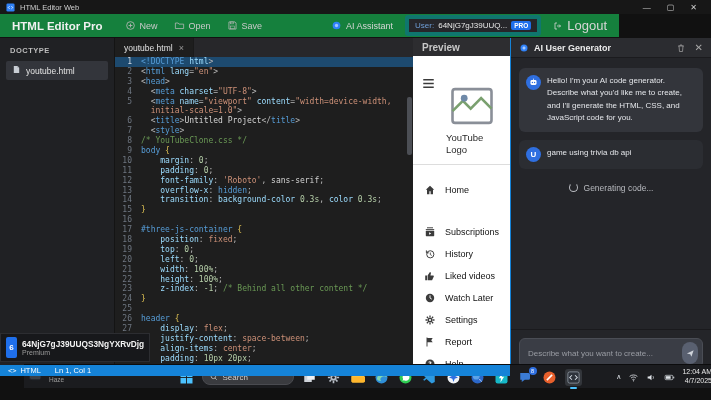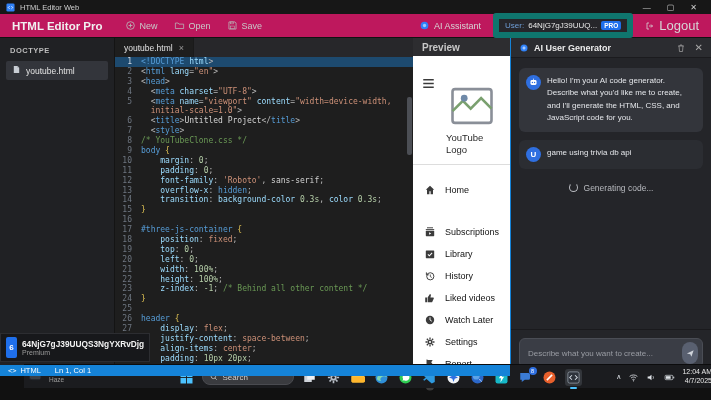--- a/index.html
+++ b/index.html
@@ -9,29 +9,29 @@
 
   
   .titlebar { position:absolute; top:0; left:0; width:711px; height:14px;
     background:#171717; display:flex; align-items:center; padding:0 6px; color:#cfcfcf; }
   .titlebar .app-ico { width:9px; height:9px; margin-right:5px; }
   .titlebar .wtitle { font-size:7.5px; }
   .win-controls { margin-left:auto; display:flex; gap:16px; font-size:8px; color:#cfcfcf; padding-right:8px;}
   .win-controls span { cursor:default; }
 
   
-  .toolbar { position:absolute; top:14px; left:0; width:711px; height:24px;
-    background:#be185d; border-bottom:1px solid #121212; display:flex; align-items:center; padding:0 12px; }
+  .toolbar { position:absolute; top:14px; left:0; width:619px; height:24px;
+    background:#15803d; border-bottom:1px solid #121212; display:flex; align-items:center; padding:0 12px; }
   .brand { color:#f0f0f0; font-weight:bold; font-size:11.5px; margin-right:22px; }
   .tbtn { display:flex; align-items:center; gap:4px; color:#c9c9c9; font-size:9px; margin-right:16px; cursor:pointer; }
   .tbtn .icon { width:11px; height:11px; color:#b9b9b9; }
   .toolbar-right { margin-left:auto; display:flex; align-items:center; gap:12px; }
   .ai-assist { display:flex; align-items:center; gap:4px; color:#d6d6d6; font-size:9px; }
   .ai-assist .icon { width:11px; height:11px; }
-  .user-chip { display:flex; align-items:flex-start; gap:4px; background:#26262a; border:6px solid #0f766e;
+  .user-chip { display:flex; align-items:flex-start; gap:4px; background:#26262a; border:4px solid #0f766e;
     border-radius:3px; padding:2px 6px; font-size:8px; }
   .user-chip .ulabel { color:#6f9fd8; }
   .user-chip .uid { color:#e8e8e8; }
   .pro-badge { background:#1f6feb; color:#fff; font-size:6.5px; font-weight:bold; border-radius:2px; padding:1px 3px; }
   .logout { display:flex; align-items:center; gap:4px; color:#d6d6d6; font-size:13px; }
   .logout .icon { width:10px; height:10px; }
 
   
   .explorer { position:absolute; top:38px; left:0; width:115px; height:327px; background:#202124; border-right:1px solid #141414; }
   .explorer h3 { color:#bdbdbd; font-size:7.5px; letter-spacing:.5px; padding:8px 10px 6px; font-weight:bold; }
@@ -300,29 +300,20 @@
             <path d="M5 3h10M3 6h14" stroke="currentColor" stroke-width="1.6"></path>
             <rect x="3" y="8" width="14" height="9" rx="1" fill="currentColor"></rect>
             <path d="M8.5 10.5v4l3.5-2z" fill="#fff"></path>
           </svg>
         </span>
         <span class="pv-label">Subscriptions</span>
       </div>
       <div class="pv-item">
         <span class="icon">
           <svg viewBox="0 0 20 20">
-            <rect x="3" y="4" width="14" height="13" rx="1" fill="currentColor"></rect>
-            <path d="M6.5 10.5l2.5 2.5 4.5-5" stroke="#fff" stroke-width="1.7" fill="none"></path>
-          </svg>
-        </span>
-        <span class="pv-label">Library</span>
-      </div>
-      <div class="pv-item">
-        <span class="icon">
-          <svg viewBox="0 0 20 20">
             <path d="M4 4v4h4" stroke="currentColor" stroke-width="1.6" fill="none"></path>
             <circle cx="10.5" cy="10.5" r="6" stroke="currentColor" stroke-width="1.6" fill="none"></circle>
             <path d="M10.5 7.5v3.5l2.5 1.5" stroke="currentColor" stroke-width="1.4" fill="none"></path>
           </svg>
         </span>
         <span class="pv-label">History</span>
       </div>
       <div class="pv-item">
         <span class="icon">
           <svg viewBox="0 0 20 20">

